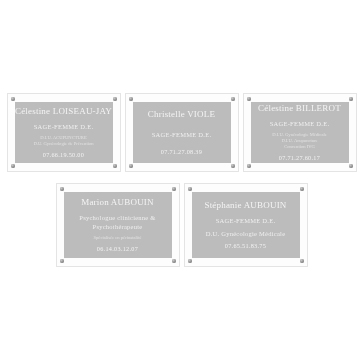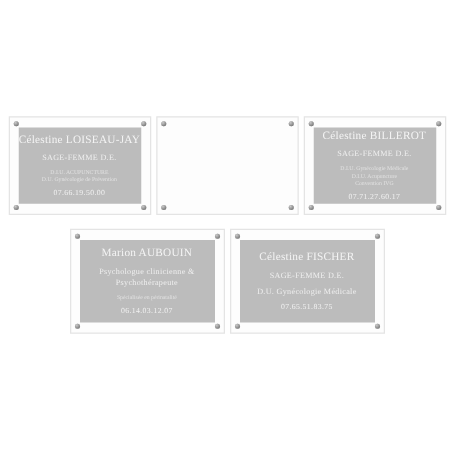--- a/index.html
+++ b/index.html
@@ -154,20 +154,27 @@
         </div>
         <div class="phone">07.66.19.50.00</div>
       </div>
     </div>
 
     <div class="plaque size-top">
       <span class="screw tl"></span>
       <span class="screw tr"></span>
       <span class="screw bl"></span>
       <span class="screw br"></span>
+      <div class="panel">
+        <div class="name">Christelle VIOLE</div>
+        <div class="spacer-gap"></div>
+        <div class="title">SAGE-FEMME D.E.</div>
+        <div class="spacer-gap"></div>
+        <div class="phone">07.71.27.08.39</div>
+      </div>
     </div>
 
     <div class="plaque size-top">
       <span class="screw tl"></span>
       <span class="screw tr"></span>
       <span class="screw bl"></span>
       <span class="screw br"></span>
       <div class="panel">
         <div class="name">Célestine BILLEROT</div>
         <div class="title">SAGE-FEMME D.E.</div>
@@ -198,21 +205,21 @@
         <div class="phone">06.14.03.12.07</div>
       </div>
     </div>
 
     <div class="plaque size-bottom">
       <span class="screw tl"></span>
       <span class="screw tr"></span>
       <span class="screw bl"></span>
       <span class="screw br"></span>
       <div class="panel">
-        <div class="name">Célestine FISCHER</div>
+        <div class="name">Stéphanie AUBOUIN</div>
         <div class="title">SAGE-FEMME D.E.</div>
         <div class="title">D.U. Gynécologie Médicale</div>
         <div class="phone">07.65.51.83.75</div>
       </div>
     </div>
 
   </div>
 
 </div>
 

